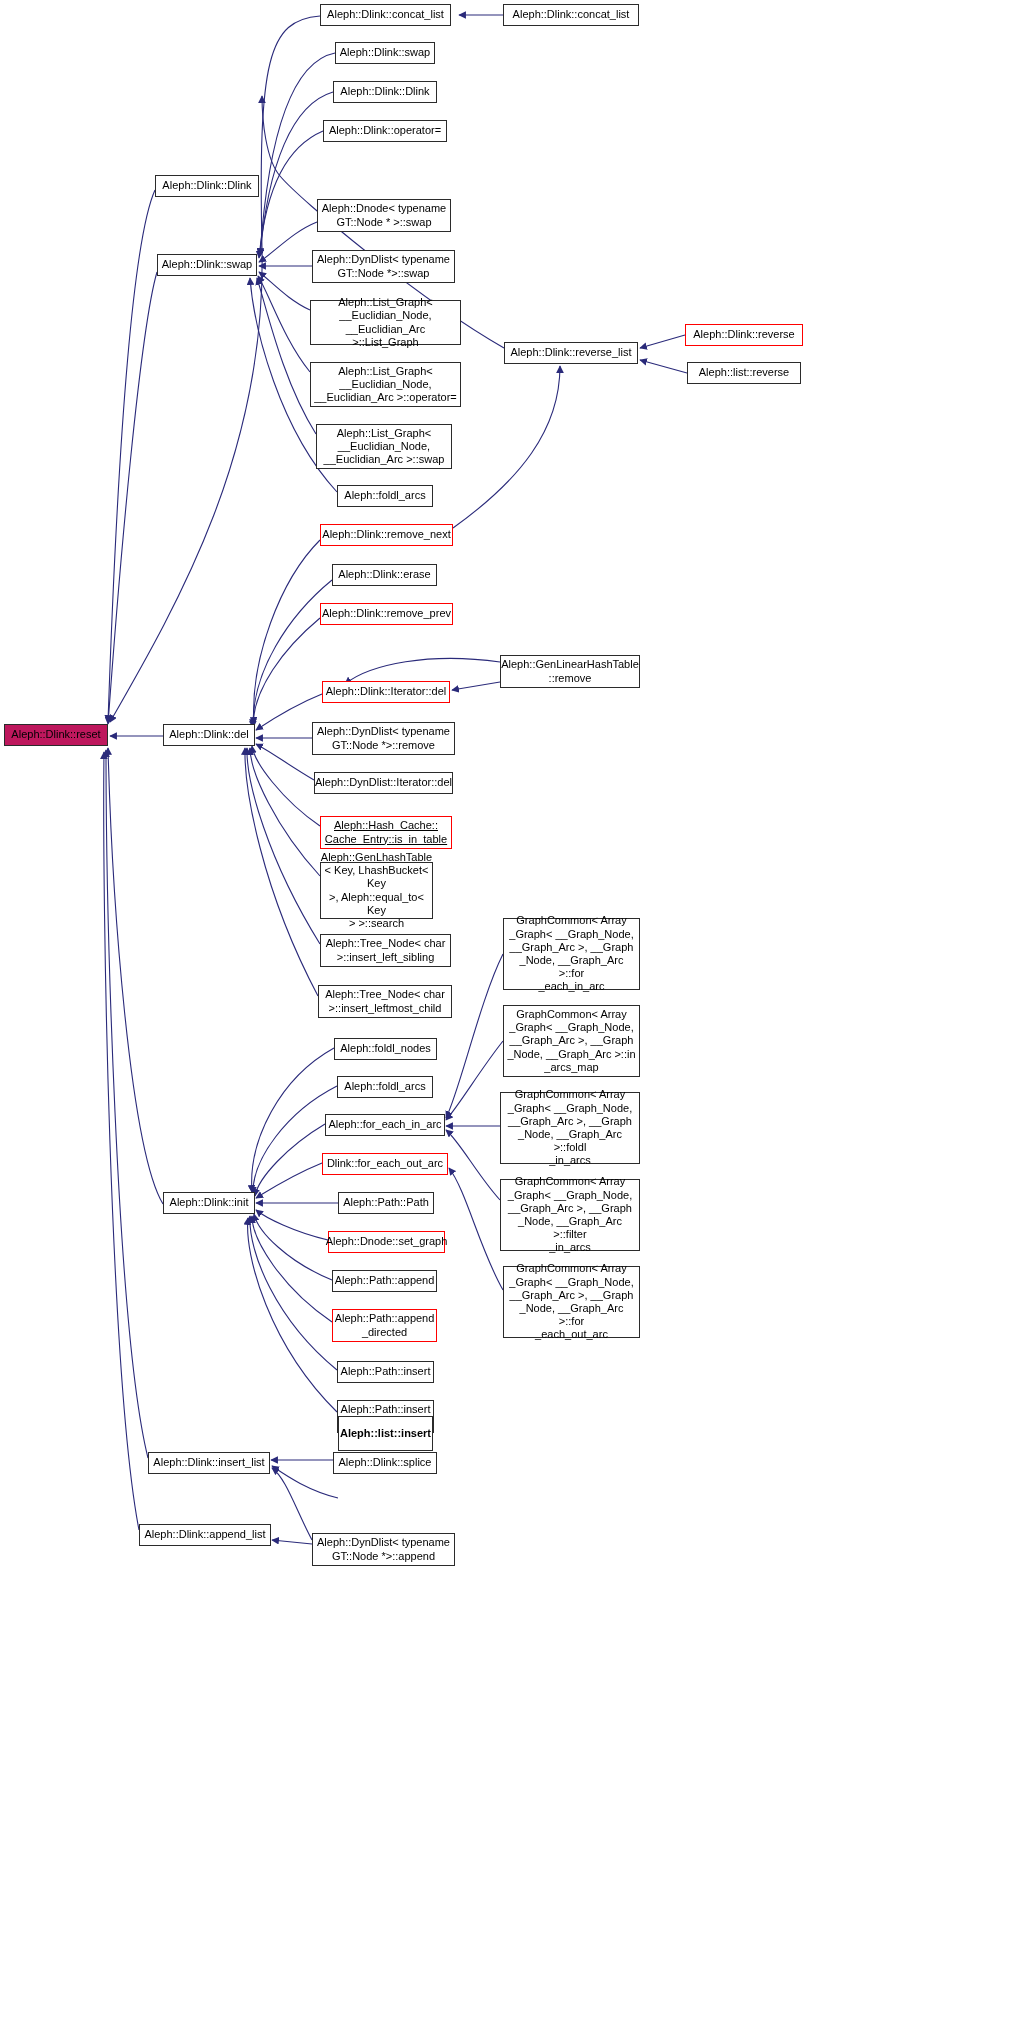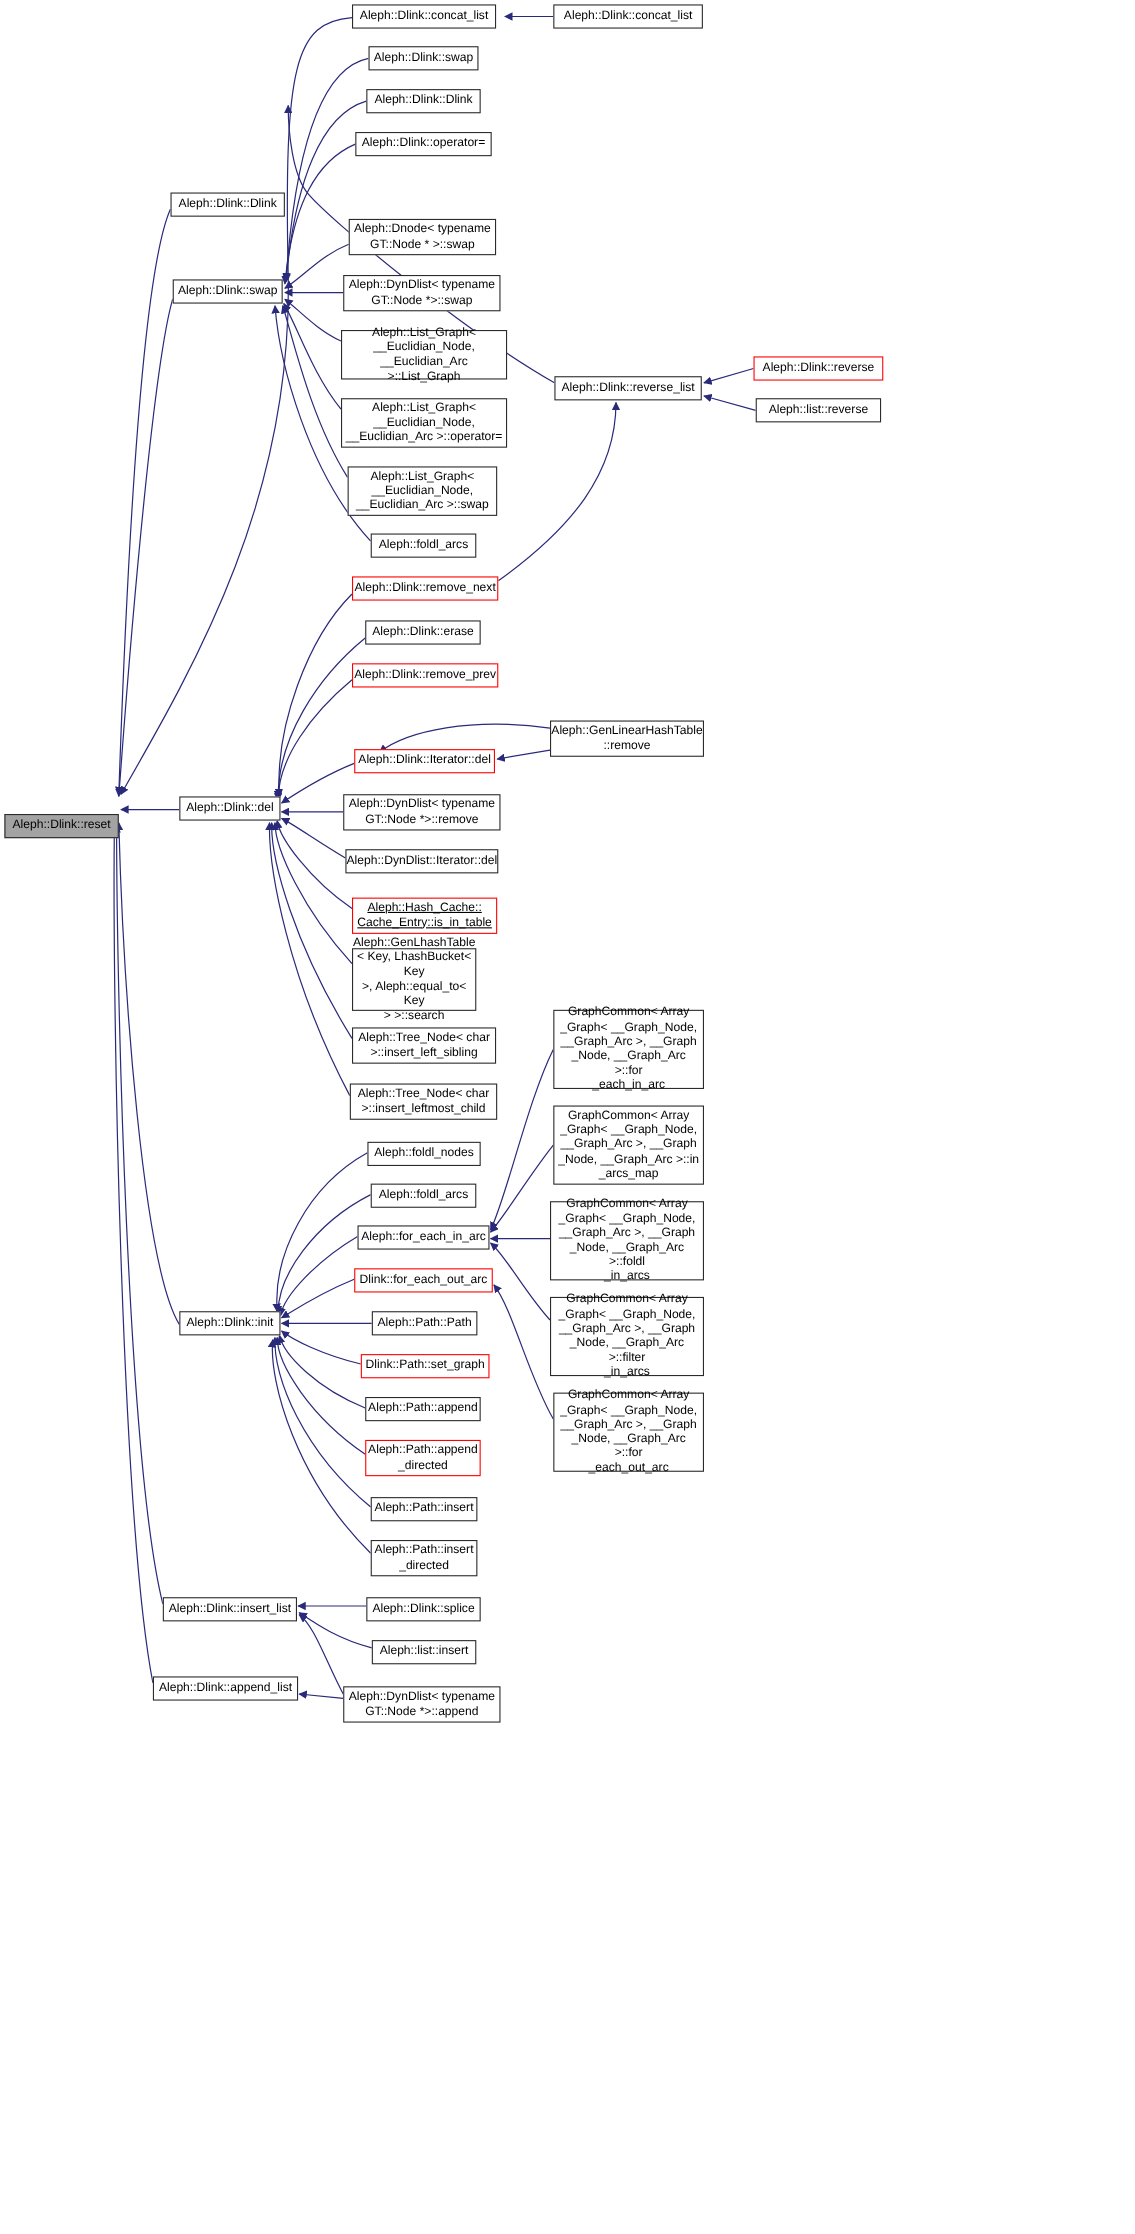--- a/index.html
+++ b/index.html
@@ -3,21 +3,21 @@
 <meta charset="utf-8">
 <style>
   html,body{margin:0;padding:0;background:#ffffff;}
   #canvas{position:relative;width:1032px;height:2031px;background:#ffffff;
           font-family:"Liberation Sans","DejaVu Sans",sans-serif;overflow:hidden;}
   svg#edges{position:absolute;left:0;top:0;width:1032px;height:2031px;pointer-events:none;}
   .node{position:absolute;box-sizing:border-box;border:1px solid #2b2b2b;background:#ffffff;
         display:flex;align-items:center;justify-content:center;text-align:center;
         font-size:11px;line-height:13.2px;color:#000000;padding:1px 3px;white-space:pre-line;}
   .node.red{border-color:#ff0000;}
-  .node.root{background:#a3a3a3;border-color:#2b2b2b;margin-top:16px;}
+  .node.root{background:#be185d;border-color:#2b2b2b;}
 </style>
 </head>
 <body>
 
 <div id="canvas">
   <svg id="edges" xmlns="http://www.w3.org/2000/svg">
     <defs>
       <marker id="arrow" viewBox="0 0 10 10" refX="9" refY="5" markerWidth="7" markerHeight="7" orient="auto-start-reverse">
         <path d="M 0 0 L 10 5 L 0 10 z" fill="#2a2a7a"></path>
       </marker>
@@ -118,29 +118,29 @@
 &gt; &gt;::search</div>
       <div class="node" style="left: 320px; top: 934px; width: 131px; height: 33px;">Aleph::Tree_Node&lt; char
 &gt;::insert_left_sibling</div>
       <div class="node" style="left: 318px; top: 985px; width: 134px; height: 33px;">Aleph::Tree_Node&lt; char
 &gt;::insert_leftmost_child</div>
       <div class="node" style="left: 334px; top: 1038px; width: 103px; height: 22px;">Aleph::foldl_nodes</div>
       <div class="node" style="left: 337px; top: 1076px; width: 96px; height: 22px;">Aleph::foldl_arcs</div>
       <div class="node" style="left: 325px; top: 1114px; width: 120px; height: 22px;">Aleph::for_each_in_arc</div>
       <div class="node red" style="left: 322px; top: 1153px; width: 126px; height: 22px;">Dlink::for_each_out_arc</div>
       <div class="node" style="left: 338px; top: 1192px; width: 96px; height: 22px;">Aleph::Path::Path</div>
-      <div class="node red" style="left: 328px; top: 1231px; width: 117px; height: 22px;">Dlink::Path::set_graph</div>
+      <div class="node red" style="left: 328px; top: 1231px; width: 117px; height: 22px;">Aleph::Dnode::set_graph</div>
       <div class="node" style="left: 332px; top: 1270px; width: 105px; height: 22px;">Aleph::Path::append</div>
       <div class="node red" style="left: 332px; top: 1309px; width: 105px; height: 33px;">Aleph::Path::append
 _directed</div>
       <div class="node" style="left: 337px; top: 1361px; width: 97px; height: 22px;">Aleph::Path::insert</div>
       <div class="node" style="left: 337px; top: 1400px; width: 97px; height: 33px;">Aleph::Path::insert
 _directed</div>
       <div class="node" style="left: 333px; top: 1452px; width: 104px; height: 22px;">Aleph::Dlink::splice</div>
-      <div class="node" style="left: 338px; top: 1491px; width: 95px; height: 22px;">Aleph::list::insert</div>
+      <div class="node" style="left: 338px; top: 1416px; width: 95px; height: 35px; font-weight: bold;">Aleph::list::insert</div>
       <div class="node" style="left: 312px; top: 1533px; width: 143px; height: 33px;">Aleph::DynDlist&lt; typename
 GT::Node *&gt;::append</div>
       <div class="node" style="left: 503px; top: 4px; width: 136px; height: 22px;">Aleph::Dlink::concat_list</div>
       <div class="node" style="left: 504px; top: 342px; width: 134px; height: 22px;">Aleph::Dlink::reverse_list</div>
       <div class="node red" style="left: 685px; top: 324px; width: 118px; height: 22px;">Aleph::Dlink::reverse</div>
       <div class="node" style="left: 687px; top: 362px; width: 114px; height: 22px;">Aleph::list::reverse</div>
       <div class="node" style="left: 500px; top: 655px; width: 140px; height: 33px;">Aleph::GenLinearHashTable
 ::remove</div>
       <div class="node" style="left: 503px; top: 918px; width: 137px; height: 72px;">GraphCommon&lt; Array
 _Graph&lt; __Graph_Node,

